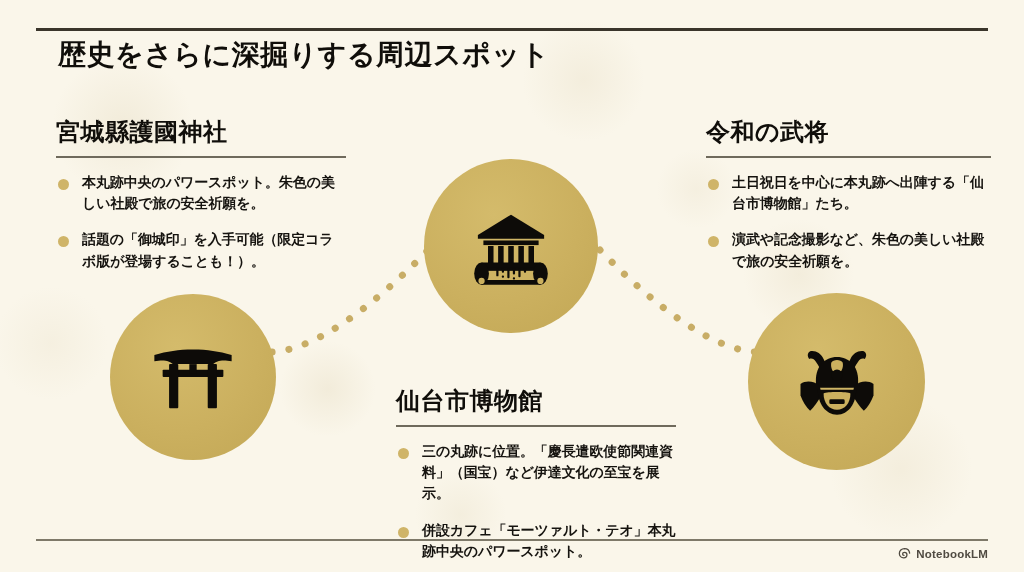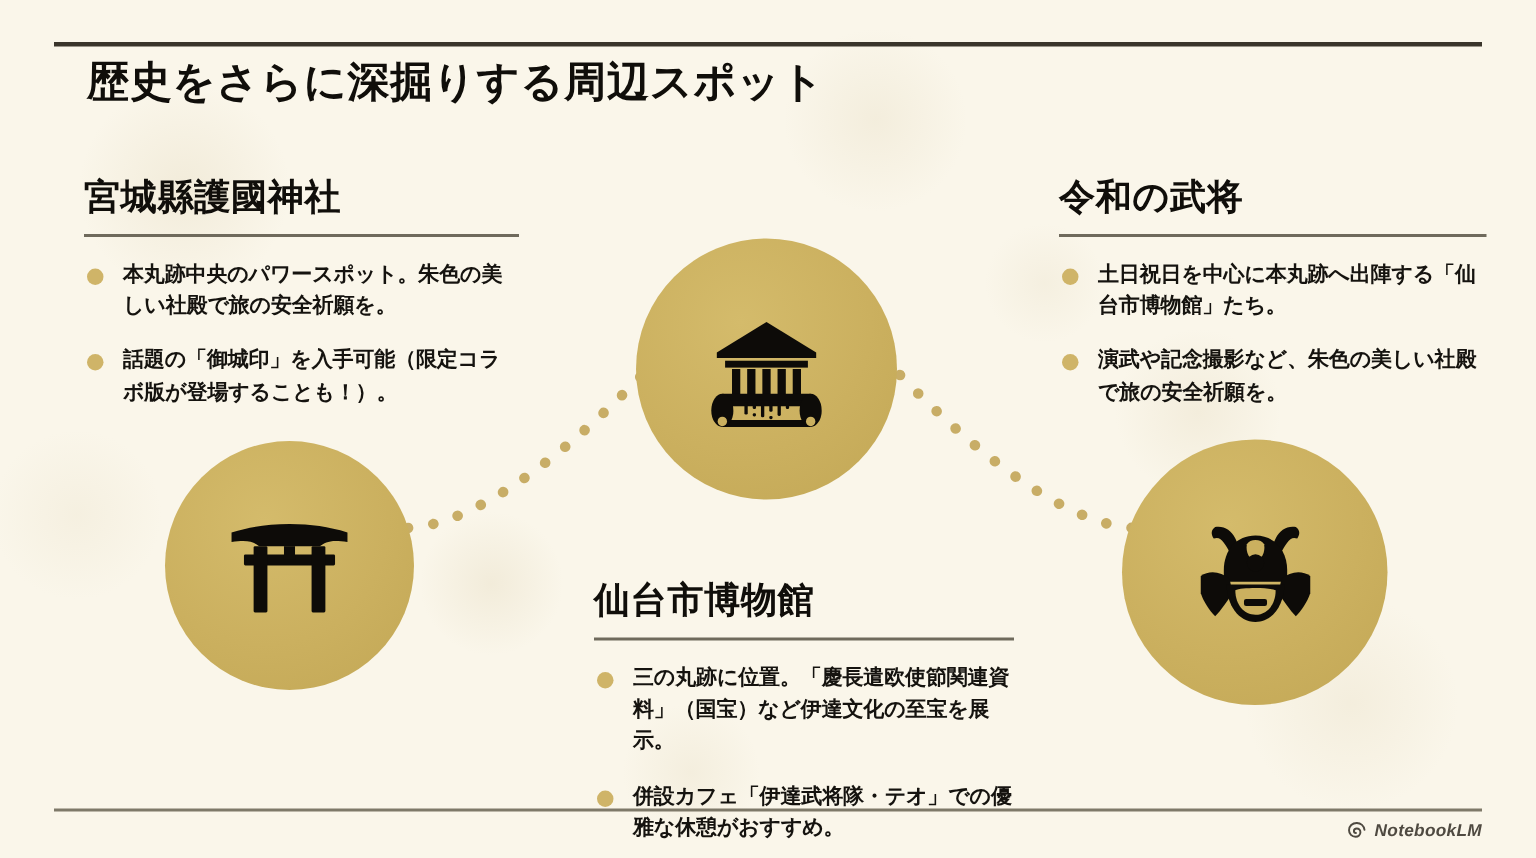--- a/index.html
+++ b/index.html
@@ -135,21 +135,20 @@
     position: absolute;
     right: 36px;
     top: 547px;
     display: flex;
     align-items: center;
     gap: 5px;
     font-size: 11.5px;
     font-weight: 600;
     color: #4f4a41;
     letter-spacing: 0.2px;
-    font-style: italic;
   }
   .brand-mark { display: block; }
 </style>
 </head>
 <body>
 
 <div class="slide">
 
   <div class="rule rule-top"></div>
 
@@ -282,21 +281,21 @@
   <div class="column col-museum">
     <div class="col-heading">仙台市博物館</div>
     <div class="col-underline"></div>
     <ul class="bullets">
       <li class="bullet">
         <span class="bullet-dot"></span>
         <span>三の丸跡に位置。「慶長遣欧使節関連資料」（国宝）など伊達文化の至宝を展示。</span>
       </li>
       <li class="bullet">
         <span class="bullet-dot"></span>
-        <span>併設カフェ「伊達武将隊・テオ」での優雅な休憩がおすすめ。</span>
+        <span>併設カフェ「モーツァルト・テオ」本丸跡中央のパワースポット。</span>
       </li>
     </ul>
   </div>
 
   <div class="rule rule-bottom"></div>
 
   <div class="brand">
     <svg class="brand-mark" width="13" height="13" viewBox="0 0 24 24">
       <path d="M12 3 C 6.5 3, 2.5 7, 2.5 12 C 2.5 16.5, 6 20, 10.5 20
                C 14 20, 16.5 17.6, 16.5 14.5 C 16.5 11.8, 14.5 9.8, 12 9.8

